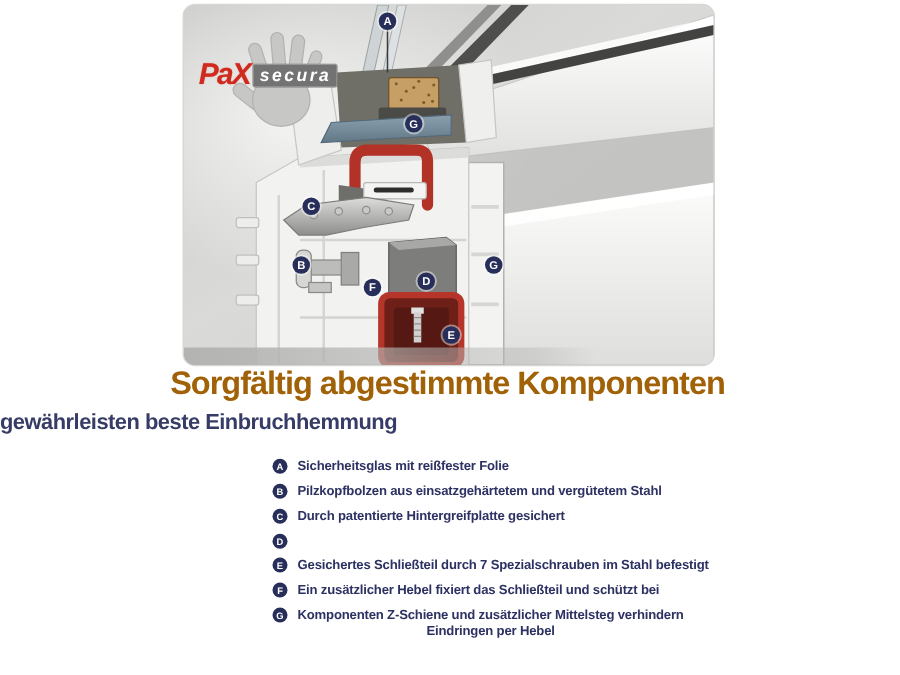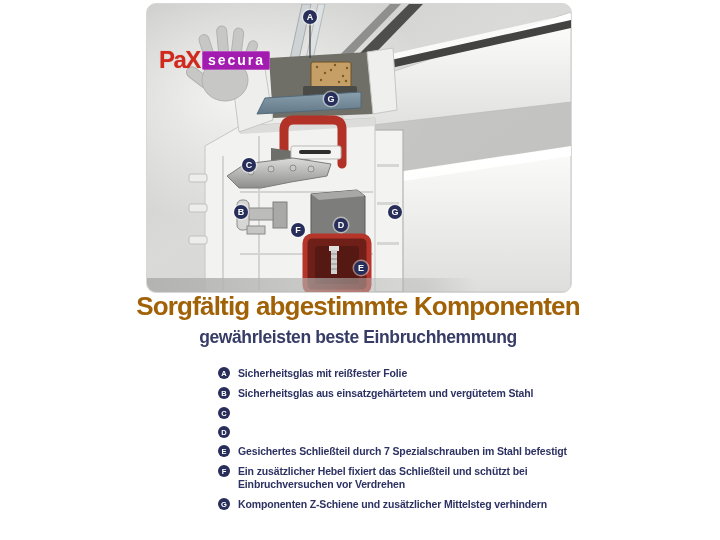--- a/index.html
+++ b/index.html
@@ -11,60 +11,60 @@
   
   .photo{
     position:absolute;left:146px;top:3px;width:424px;height:288px;
     border:1px solid #d7d7d5;border-radius:10px;overflow:hidden;
     background:#d6d6d4;
   }
   .photo svg{position:absolute;left:0;top:0;display:block;}
   
   .logo{position:absolute;left:8px;top:16px;width:140px;height:92px;}
   .logo .hand{position:absolute;left:22px;top:2px;}
-  .wordmark{position:absolute;left:4px;top:26px;display:flex;align-items:center;white-space:nowrap;}
+  .wordmark{position:absolute;left:4px;top:26px;display:flex;align-items:center;white-space:nowrap;font-style:italic;}
   .pax{
     color:#d02a1e;font-size:24px;font-weight:800;letter-spacing:-1.5px;
     text-shadow:0 0 1px rgba(208,42,30,.45);
   }
   .secura{
-    margin-left:2px;background:#a21caf;color:#ffffff;
+    margin-left:2px;background:#737373;color:#ffffff;
     font-size:14px;font-weight:700;letter-spacing:2px;
     padding:1px 5px 2px 6px;border-radius:2px;
     box-shadow:inset 0 0 0 1px rgba(255,255,255,.25);
   }
   
   .dbadge{
     position:absolute;width:14px;height:14px;border-radius:50%;
     background:#272e59;color:#ffffff;font-size:9px;font-weight:700;
     display:flex;align-items:center;justify-content:center;
     box-shadow:0 0 0 1.5px rgba(255,255,255,.45);
   }
   
   .headline{
     position:absolute;left:0;top:291px;width:716px;margin:0;
     text-align:center;color:#a16207;
     font-size:26px;font-weight:700;letter-spacing:-0.8px;
   }
   .subheadline{
     position:absolute;left:0;top:327px;width:716px;margin:0;
-    text-align:center;color:#363c66;
+    color:#363c66;
     font-size:17.5px;font-weight:700;letter-spacing:-0.4px;
   }
   
   .features{position:absolute;left:218px;top:367px;width:384px;}
   .feature{display:flex;align-items:flex-start;gap:8px;margin-bottom:7px;}
   .fbadge{
     flex:0 0 12px;width:12px;height:12px;border-radius:50%;
     background:#272e59;color:#ffffff;font-size:7.5px;font-weight:700;
     display:flex;align-items:center;justify-content:center;margin-top:0px;
   }
   .ftext{
     color:#2d3263;font-size:10.5px;font-weight:700;
-    line-height:13px;letter-spacing:-0.15px;
+    line-height:13px;letter-spacing:-0.15px;text-align:center;
   }
   .ftext span{display:block;white-space:nowrap;}
 </style>
 </head>
 <body>
 
 <div class="photo">
 
   <svg viewBox="0 0 424 288" width="424" height="288">
     <defs>
@@ -238,41 +238,44 @@
 <div class="features" id="feature-list">
     <div class="feature">
       <div class="fbadge">A</div>
       <div class="ftext">
         <span>Sicherheitsglas mit reißfester Folie</span>
       </div>
     </div>
     <div class="feature">
       <div class="fbadge">B</div>
       <div class="ftext">
-        <span>Sicherheitsglas aus einsatzgehärtetem und vergütetem Stahl</span>
+        <span>Pilzkopfbolzen aus einsatzgehärtetem und vergütetem Stahl</span>
       </div>
     </div>
     <div class="feature">
       <div class="fbadge">C</div>
+      <div class="ftext">
+        <span>Durch patentierte Hintergreifplatte gesichert</span>
+      </div>
     </div>
     <div class="feature">
       <div class="fbadge">D</div>
     </div>
     <div class="feature">
       <div class="fbadge">E</div>
       <div class="ftext">
         <span>Gesichertes Schließteil durch 7 Spezialschrauben im Stahl befestigt</span>
       </div>
     </div>
     <div class="feature">
       <div class="fbadge">F</div>
       <div class="ftext">
         <span>Ein zusätzlicher Hebel fixiert das Schließteil und schützt bei</span>
-        <span>Einbruchversuchen vor Verdrehen</span>
       </div>
     </div>
     <div class="feature">
       <div class="fbadge">G</div>
       <div class="ftext">
         <span>Komponenten Z-Schiene und zusätzlicher Mittelsteg verhindern</span>
+        <span>Eindringen per Hebel</span>
       </div>
     </div>
   </div>
 
 </body></html>

